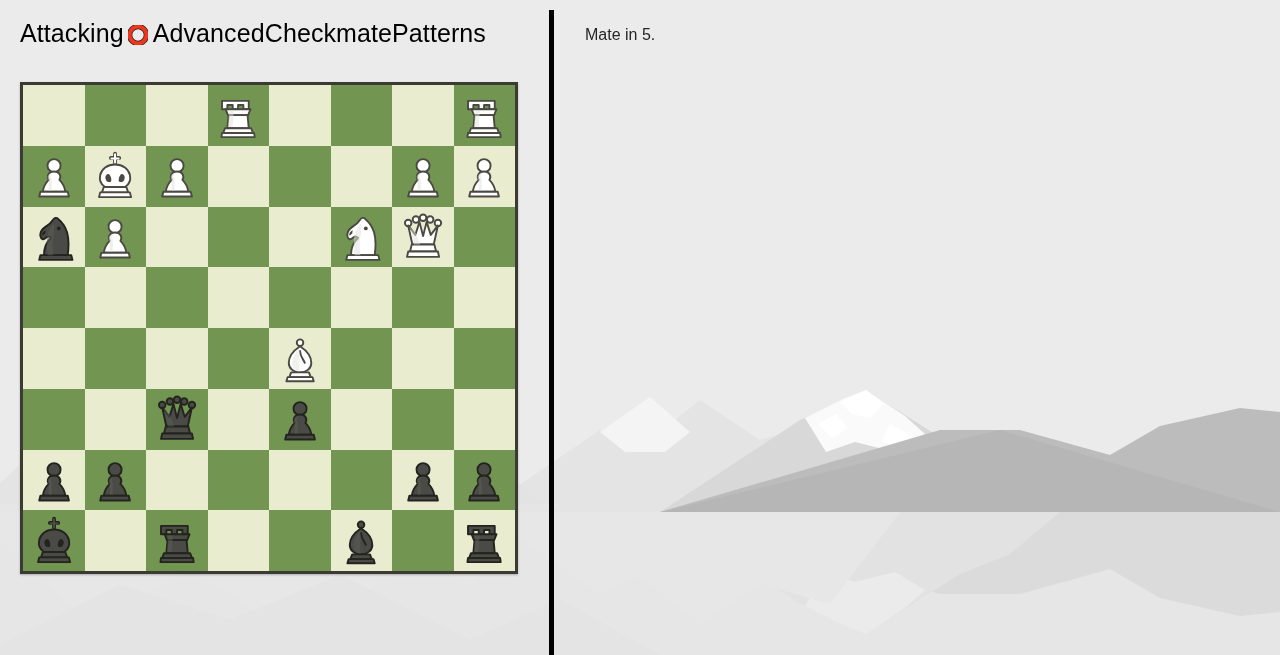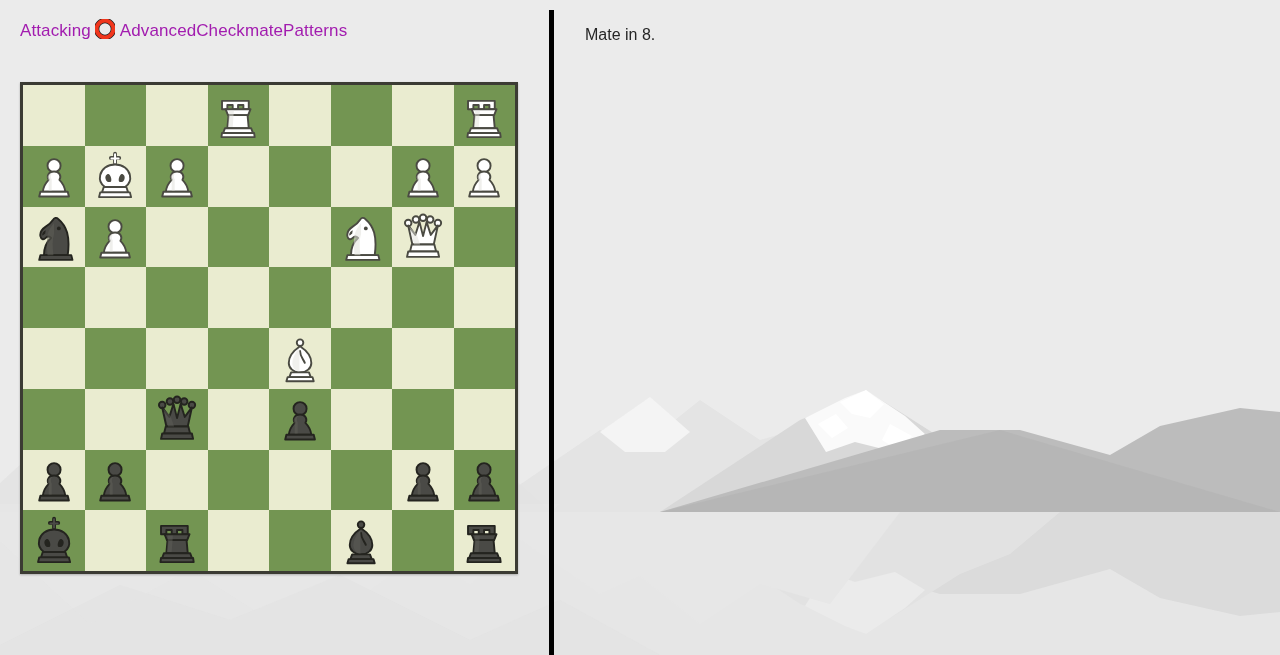--- a/index.html
+++ b/index.html
@@ -28,22 +28,22 @@
   
   #left-pane {
     position: absolute;
     left: 0; top: 0;
     width: 549px; height: 655px;
     z-index: 2;
   }
   #puzzle-title {
     position: absolute;
     left: 20px; top: 19px;
-    font-size: 17px;
-    color: #a21caf;
+    font-size: 25px;
+    color: #000000;
     white-space: nowrap;
     letter-spacing: 0.1px;
   }
   #puzzle-title .ring-icon {
     display: inline-block;
     vertical-align: -3px;
     margin: 0 5px 0 4px;
   }
 
   
@@ -404,14 +404,14 @@
           </svg>
         </div>
       </div>
   </div>
 
 </div>
 
 <div id="divider"></div>
 
 <div id="right-pane">
-  <div id="prompt-text">Mate in 8.</div>
+  <div id="prompt-text">Mate in 5.</div>
 </div>
 
 </body></html>

